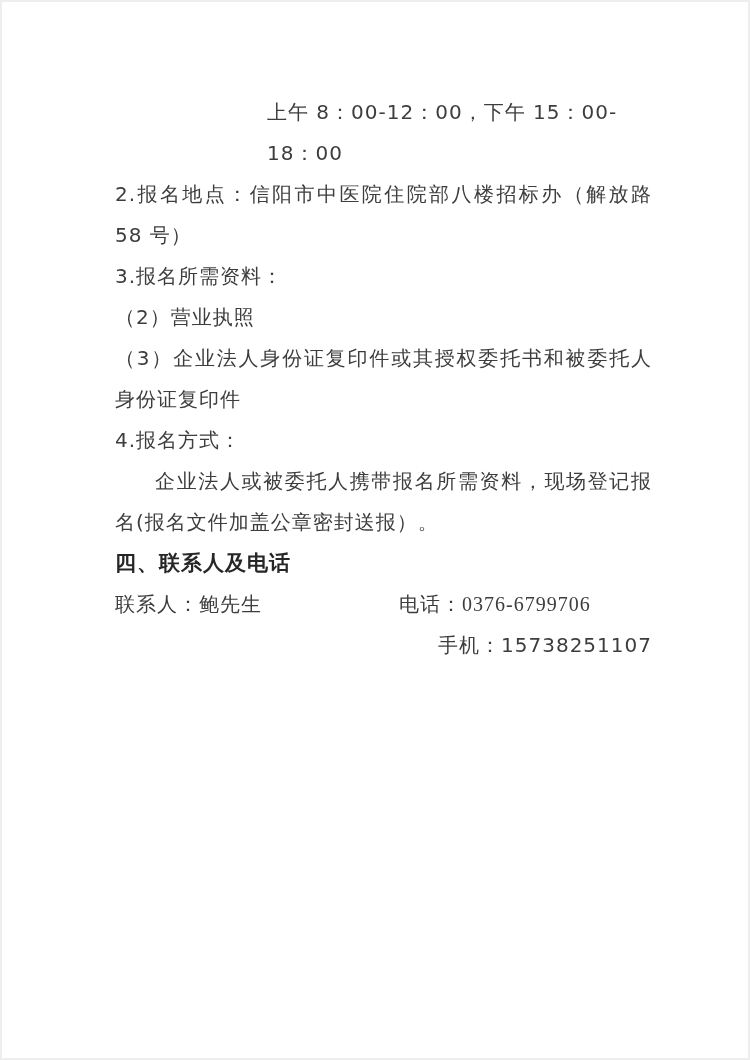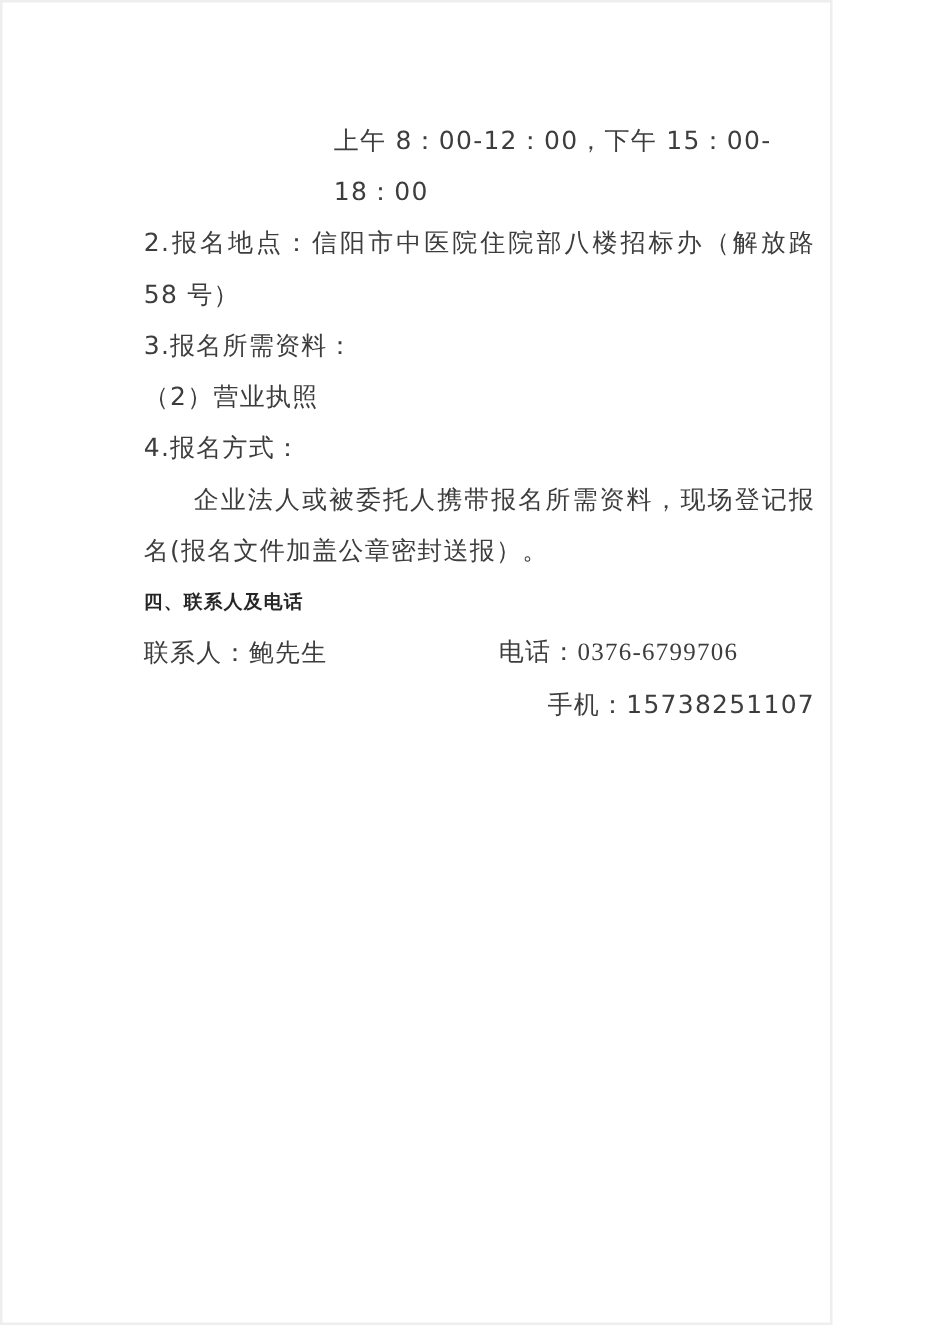--- a/index.html
+++ b/index.html
@@ -2,21 +2,21 @@
 <html><head>
 <meta charset="utf-8">
 <style>
   html, body {
     margin: 0;
     padding: 0;
     background: #ffffff;
   }
   .page {
     position: relative;
-    width: 666px;
+    width: 750px;
     height: 1060px;
     box-sizing: border-box;
     background: #ffffff;
     border: 2px solid #eeeeee;
     overflow: hidden;
     font-family: "DejaVu Sans", "Liberation Sans", sans-serif;
     color: #3d3d3d;
   }
   .content {
     position: absolute;
@@ -34,21 +34,21 @@
   }
   .time-line {
     margin-left: 152px;
     text-align: left;
   }
   .indent2 {
     text-indent: 2em;
   }
   .section-heading {
     margin: 0;
-    font-size: 15px;
+    font-size: 21px;
     line-height: 41px;
     letter-spacing: 1px;
     font-weight: bold;
     color: #262626;
     text-align: left;
   }
   .contact-row {
     position: relative;
     height: 41px;
   }
@@ -72,20 +72,21 @@
 
     <p class="line time-line">上午 8：00-12：00，下午 15：00-18：00</p>
 
     <p class="line">2.报名地点：信阳市中医院住院部八楼招标办（解放路 58 号）</p>
 
     <p class="line">3.报名所需资料：</p>
 
 
     <p class="line">（2）营业执照</p>
 
+    <p class="line">（3）企业法人身份证复印件或其授权委托书和被委托人身份证复印件</p>
 
 
     <p class="line">4.报名方式：</p>
 
     <p class="line indent2">企业法人或被委托人携带报名所需资料，现场登记报名(报名文件加盖公章密封送报）。</p>
 
     <h2 class="section-heading">四、联系人及电话</h2>
 
     <div class="contact-row">
       <span class="line">联系人：鲍先生</span>

